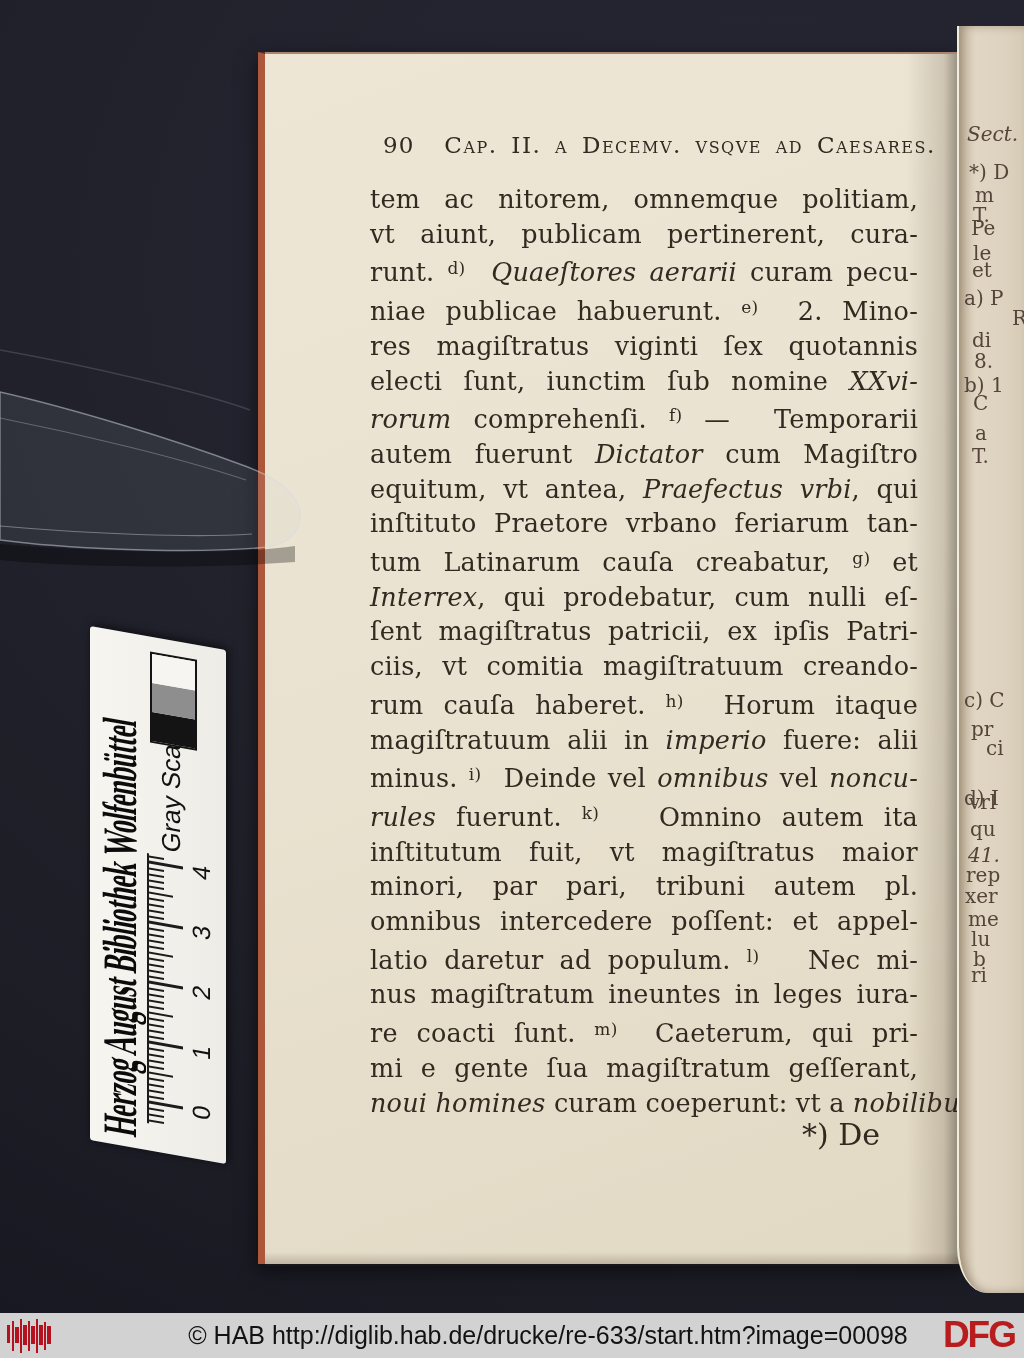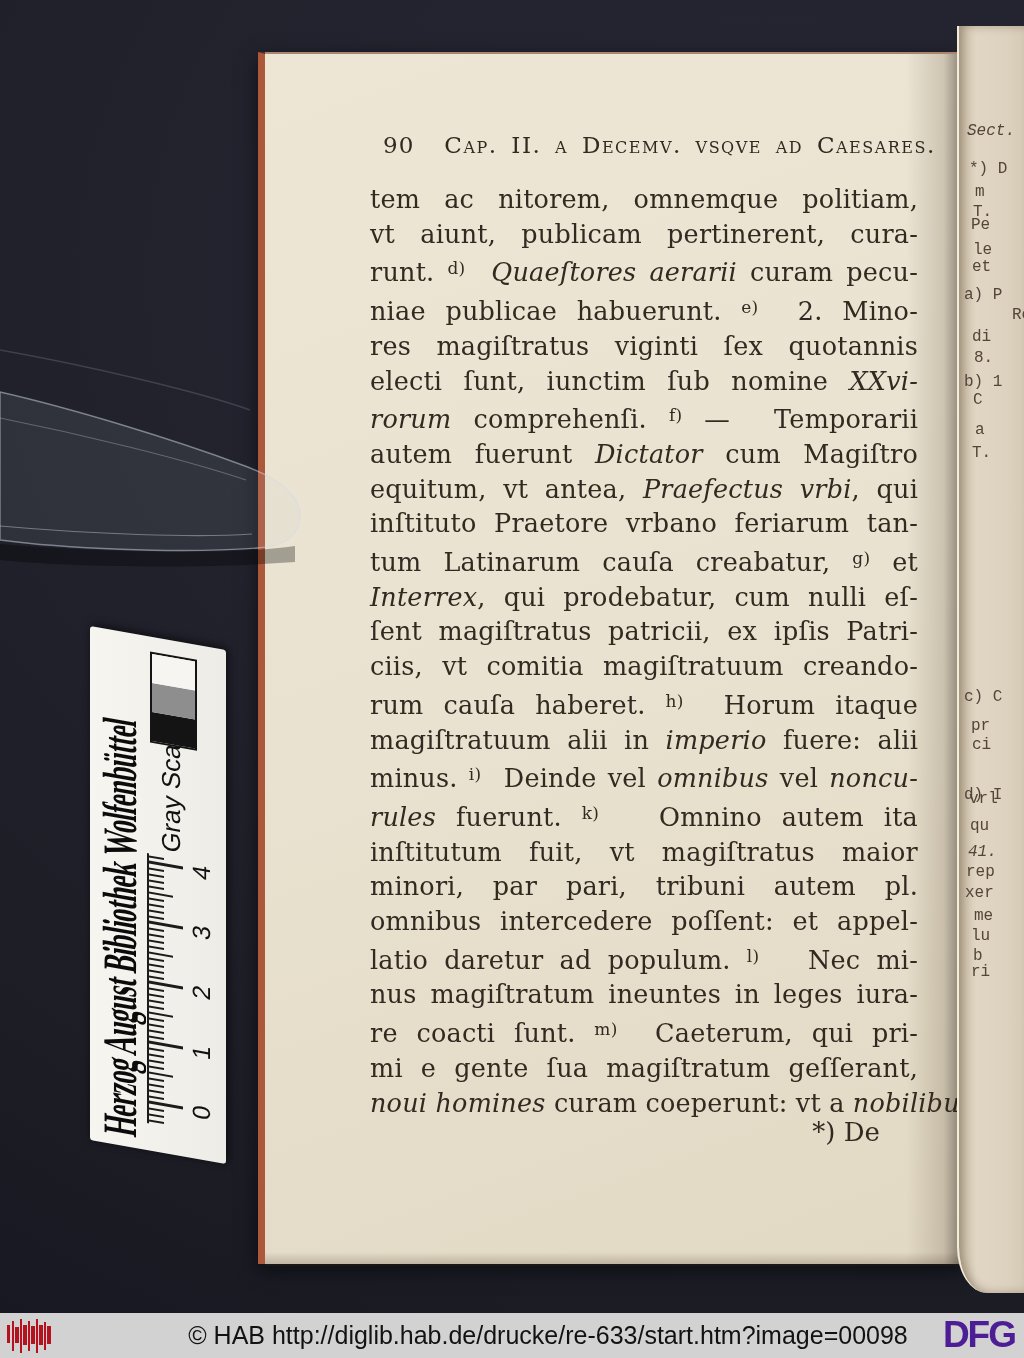--- a/index.html
+++ b/index.html
@@ -18,27 +18,27 @@
   .pheader{position:absolute;left:118px;top:78px;display:flex;gap:30px;color:#322a21;
     font-size:23px;letter-spacing:1px;white-space:nowrap;}
   .ptitle{font-variant:small-caps;word-spacing:5px;letter-spacing:1.5px;}
   .textblock{position:absolute;left:105px;top:128px;width:548px;color:#322a21;}
   .bl{font-size:25.5px;line-height:34.7px;letter-spacing:.2px;text-align:justify;
     text-align-last:justify;white-space:nowrap;}
   .bl.nj{text-align-last:left;}
   .si{font-style:italic;}
   .ss{font-size:17px;vertical-align:7px;}
   .catchword{position:absolute;left:105px;top:1063px;width:548px;text-align:right;
-    padding-right:38px;box-sizing:border-box;font-size:26px;color:#322a21;}
+    padding-right:38px;box-sizing:border-box;font-size:30px;color:#322a21;}
   
   .sidepage{position:absolute;left:957px;top:26px;width:67px;height:1267px;
     background:linear-gradient(to right,#c9bda6 0%,#e0d6c3 26%,#dcd2bf 70%,#d5cab5 100%);
     border-left:2px solid #f3eddc;border-bottom-left-radius:30px 46px;
     box-shadow:inset 4px 0 8px rgba(80,55,35,.35);}
-  .frag{position:absolute;font-size:16px;color:#54443a;white-space:nowrap;font-family:Liberation Mono, monospace;}
+  .frag{position:absolute;font-size:20px;color:#54443a;white-space:nowrap;}
   .fi{font-style:italic;}
   
   .plastic{position:absolute;left:0;top:330px;z-index:3;}
   
   .ruler-outer{position:absolute;left:90px;top:626px;width:136px;height:514px;
     transform:skewY(10deg);transform-origin:0 0;z-index:4;}
   .ruler-inner{position:relative;width:514px;height:136px;
     transform:rotate(-90deg) translateX(-514px);transform-origin:0 0;
     background:linear-gradient(to bottom,#f6f5f0,#edece6);
     box-shadow:2px 2px 10px rgba(0,0,0,.6);border-radius:3px;}
@@ -52,21 +52,21 @@
     font-weight:normal;font-size:25px;color:#111;}
   .r-label{position:absolute;left:302px;top:66px;font-family:"Liberation Sans",sans-serif;
     font-size:26px;color:#111;white-space:nowrap;}
   .r-patch{position:absolute;left:408px;top:60px;display:flex;border:2px solid #141414;}
   .sw{width:29px;height:43px;display:block;}
   
   .footer{position:absolute;left:0;bottom:0;width:1024px;height:45px;background:#d2d2d2;z-index:5;}
   .copyright{position:absolute;left:0;top:0;width:100%;text-align:center;line-height:45px;
     transform:translateX(36px);font-family:"Liberation Sans",sans-serif;font-size:25px;color:#121212;}
   .dfg{position:absolute;right:9px;top:1px;font-family:"Liberation Sans",sans-serif;
-    font-weight:bold;font-size:37px;letter-spacing:-2px;color:#4c1d95;transform:scaleY(1.02);text-align:right;}
+    font-weight:bold;font-size:37px;letter-spacing:-2px;color:#b91c1c;transform:scaleY(1.02);text-align:right;}
   .habmark{position:absolute;left:6px;top:4px;}
 </style>
 </head>
 <body>
 
 <div class="stage">
 
   <div class="page">
     <div class="pheader">
       <span>90</span>
@@ -114,28 +114,28 @@
       <span class="frag" style="top: 260px; left: 5px;">a) P</span>
       <span class="frag" style="top: 280px; left: 13px; margin-left: 40px;">Re</span>
       <span class="frag" style="top: 302px; left: 13px;">di</span>
       <span class="frag" style="top: 323px; left: 15px;">8.</span>
       <span class="frag" style="top: 347px; left: 5px; text-align: center;">b) 1</span>
       <span class="frag" style="top: 365px; left: 14px;">C</span>
       <span class="frag" style="top: 395px; left: 16px;">a</span>
       <span class="frag" style="top: 418px; left: 13px;">T.</span>
       <span class="frag" style="top: 662px; left: 5px;">c) C</span>
       <span class="frag" style="top: 691px; left: 12px;">pr</span>
-      <span class="frag" style="top: 710px; left: 13px;">ci</span>
+      <span class="frag" style="top: 710px; left: 27px;">ci</span>
       <span class="frag" style="top: 760px; left: 5px;">d) I</span>
       <span class="frag" style="top: 764px; left: 10px;">vrl</span>
       <span class="frag" style="top: 791px; left: 11px;">qu</span>
       <span class="frag fi" style="top: 817px; left: 9px;">41.</span>
       <span class="frag" style="top: 837px; left: 7px;">rep</span>
       <span class="frag" style="top: 858px; left: 6px;">xer</span>
-      <span class="frag" style="top: 881px; left: 9px; margin-left: 6px;">me</span>
+      <span class="frag" style="top: 881px; left: 9px;">me</span>
       <span class="frag" style="top: 901px; left: 12px;">lu</span>
       <span class="frag" style="top: 921px; left: 14px;">b</span>
       <span class="frag" style="top: 937px; left: 12px;">ri</span>
     </div>
 
   <svg class="plastic" width="320" height="250" viewBox="0 0 320 250">
     <path d="M0,20 C90,36 200,62 250,80" fill="none" stroke="rgba(200,208,220,0.18)" stroke-width="1.5"></path>
     <path d="M0,62 C70,78 170,108 245,136 C283,150 300,168 300,185 C300,205 285,216 258,218 C175,224 60,218 0,210 Z" fill="rgba(198,205,216,0.10)" stroke="rgba(212,220,232,0.5)" stroke-width="1.4"></path>
     <path d="M0,88 C80,104 180,128 246,150" fill="none" stroke="rgba(205,213,226,0.33)" stroke-width="1.2"></path>
     <path d="M0,196 C90,204 195,208 252,204" fill="none" stroke="rgba(222,228,238,0.4)" stroke-width="1.2"></path>

